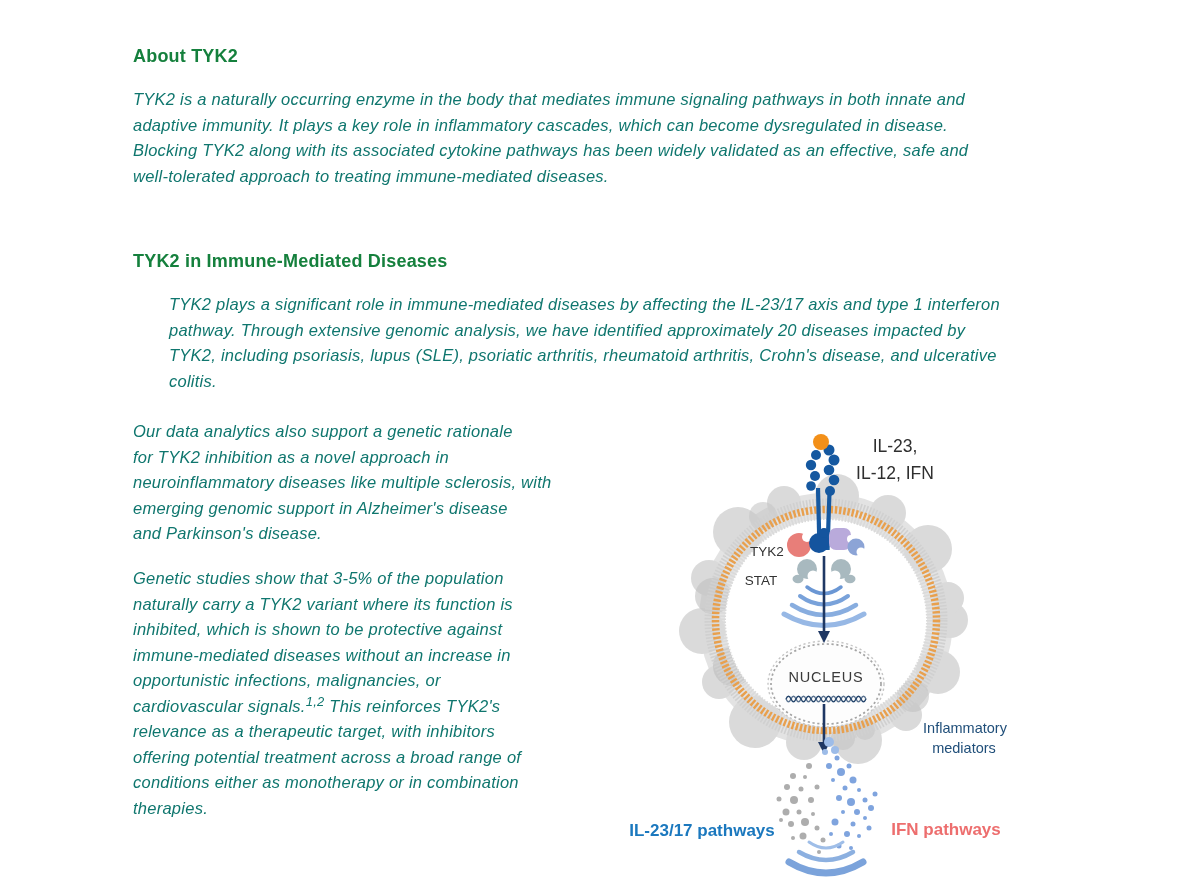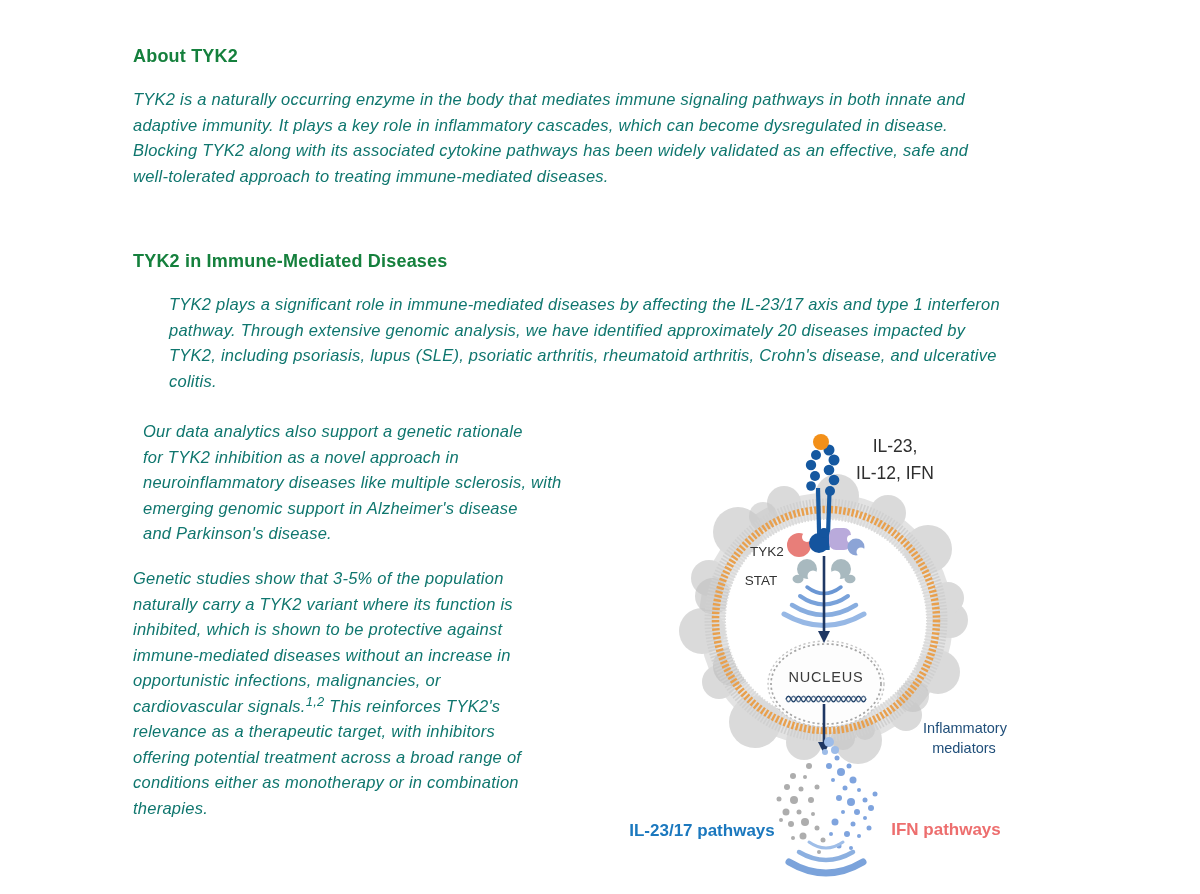--- a/index.html
+++ b/index.html
@@ -13,21 +13,21 @@
   }
   p.body-text{
     margin:0;font-size:16.5px;line-height:25.5px;color:#0f766e;
     white-space:pre-line;letter-spacing:.25px;font-style:italic;
   }
   sup.cite{font-size:13px;line-height:0;vertical-align:super;}
   #about-heading{left:133px;top:46px;}
   #about-body{left:133px;top:87px;width:950px;}
   #immune-heading{left:133px;top:251px;text-align:center;}
   #immune-body{left:139px;top:292px;width:950px;margin-left:30px;}
-  #col-para1{left:143px;top:419px;width:480px;}
+  #col-para1{left:133px;top:419px;width:480px;}
   #col-para2{left:133px;top:566px;width:480px;}
   #diagram{left:613px;top:406px;width:482px;height:488px;}
   svg text{font-family:"Liberation Sans", sans-serif;}
 </style>
 </head>
 <body>
 
 <h2 id="about-heading" class="abs sec-heading">About TYK2</h2>
 <p id="about-body" class="abs body-text">TYK2 is a naturally occurring enzyme in the body that mediates immune signaling pathways in both innate and
 adaptive immunity. It plays a key role in inflammatory cascades, which can become dysregulated in disease.

